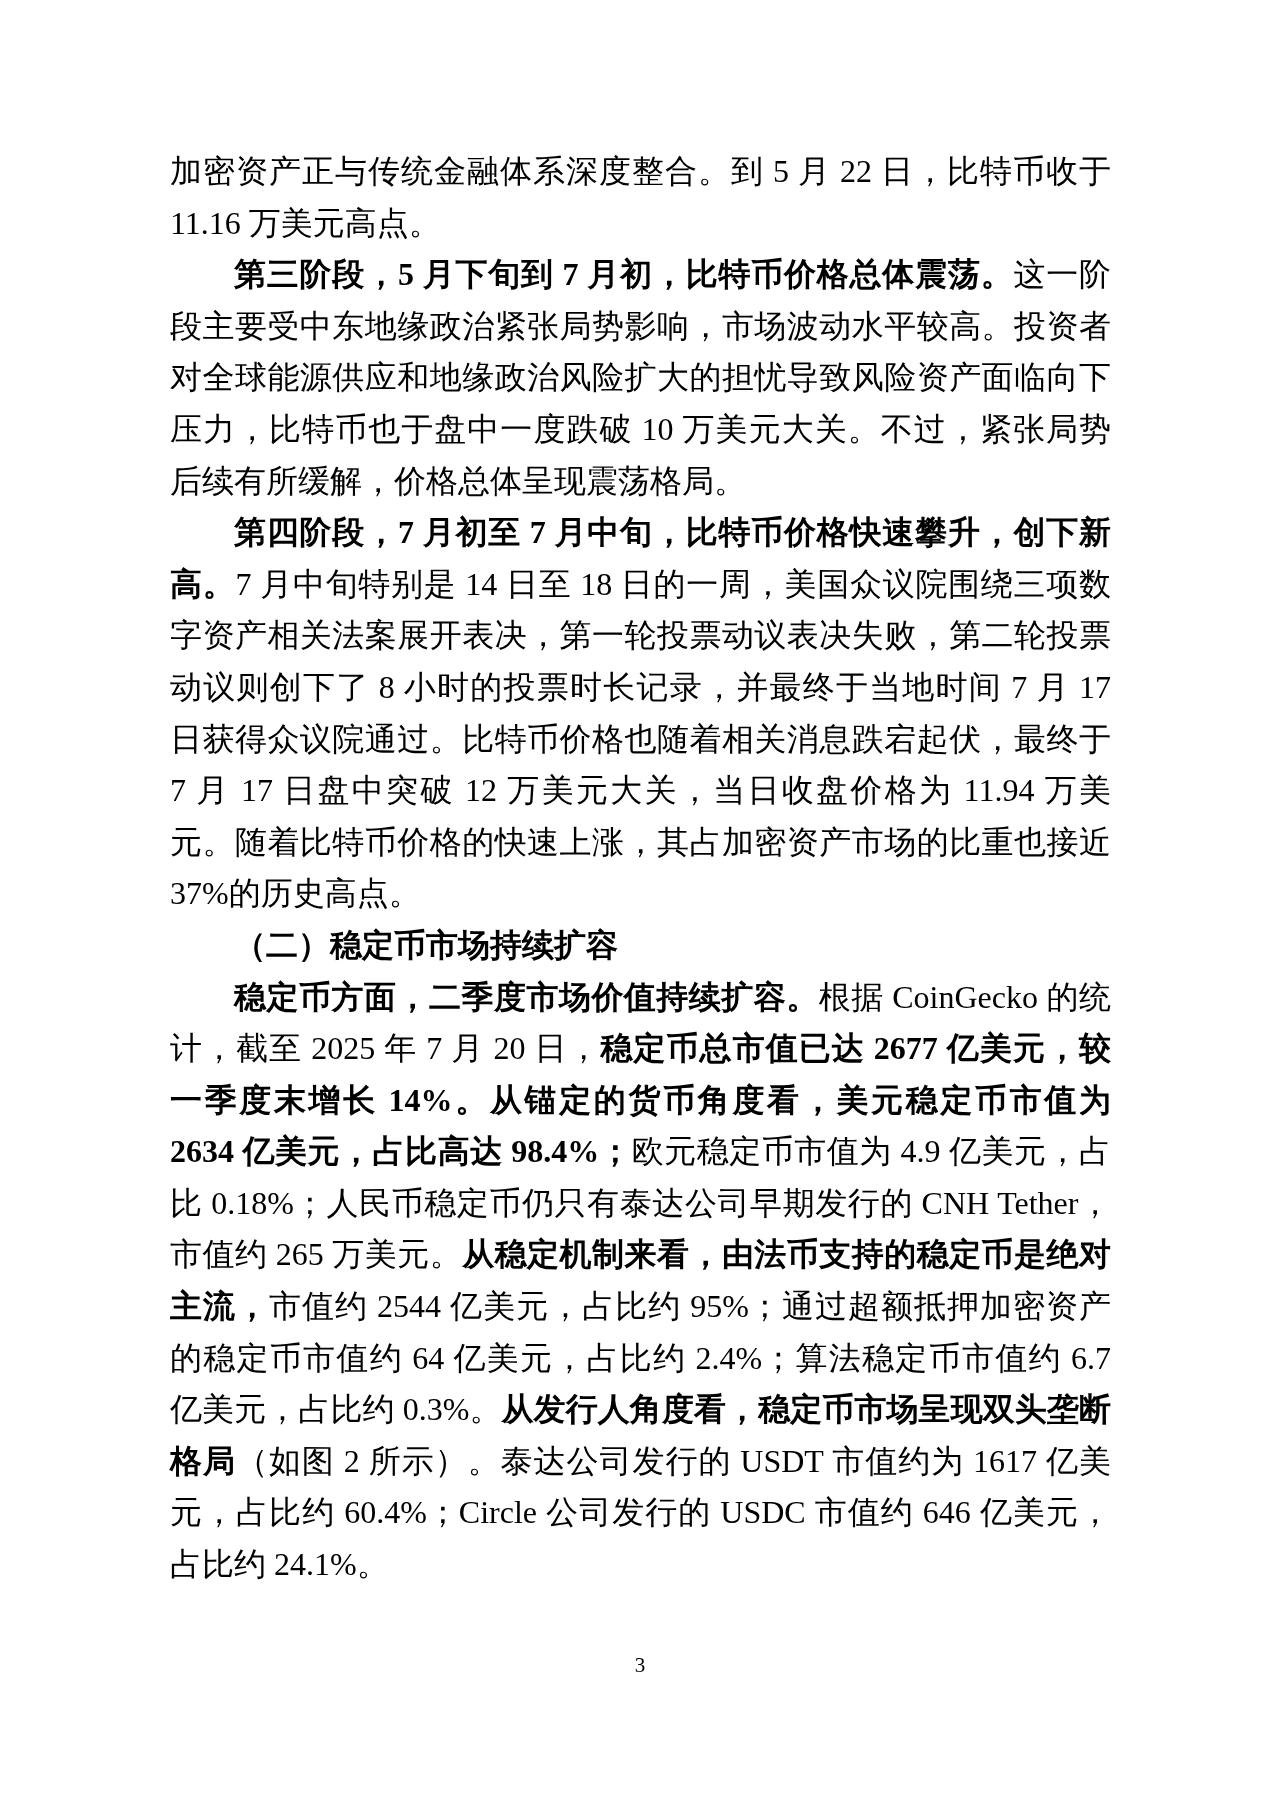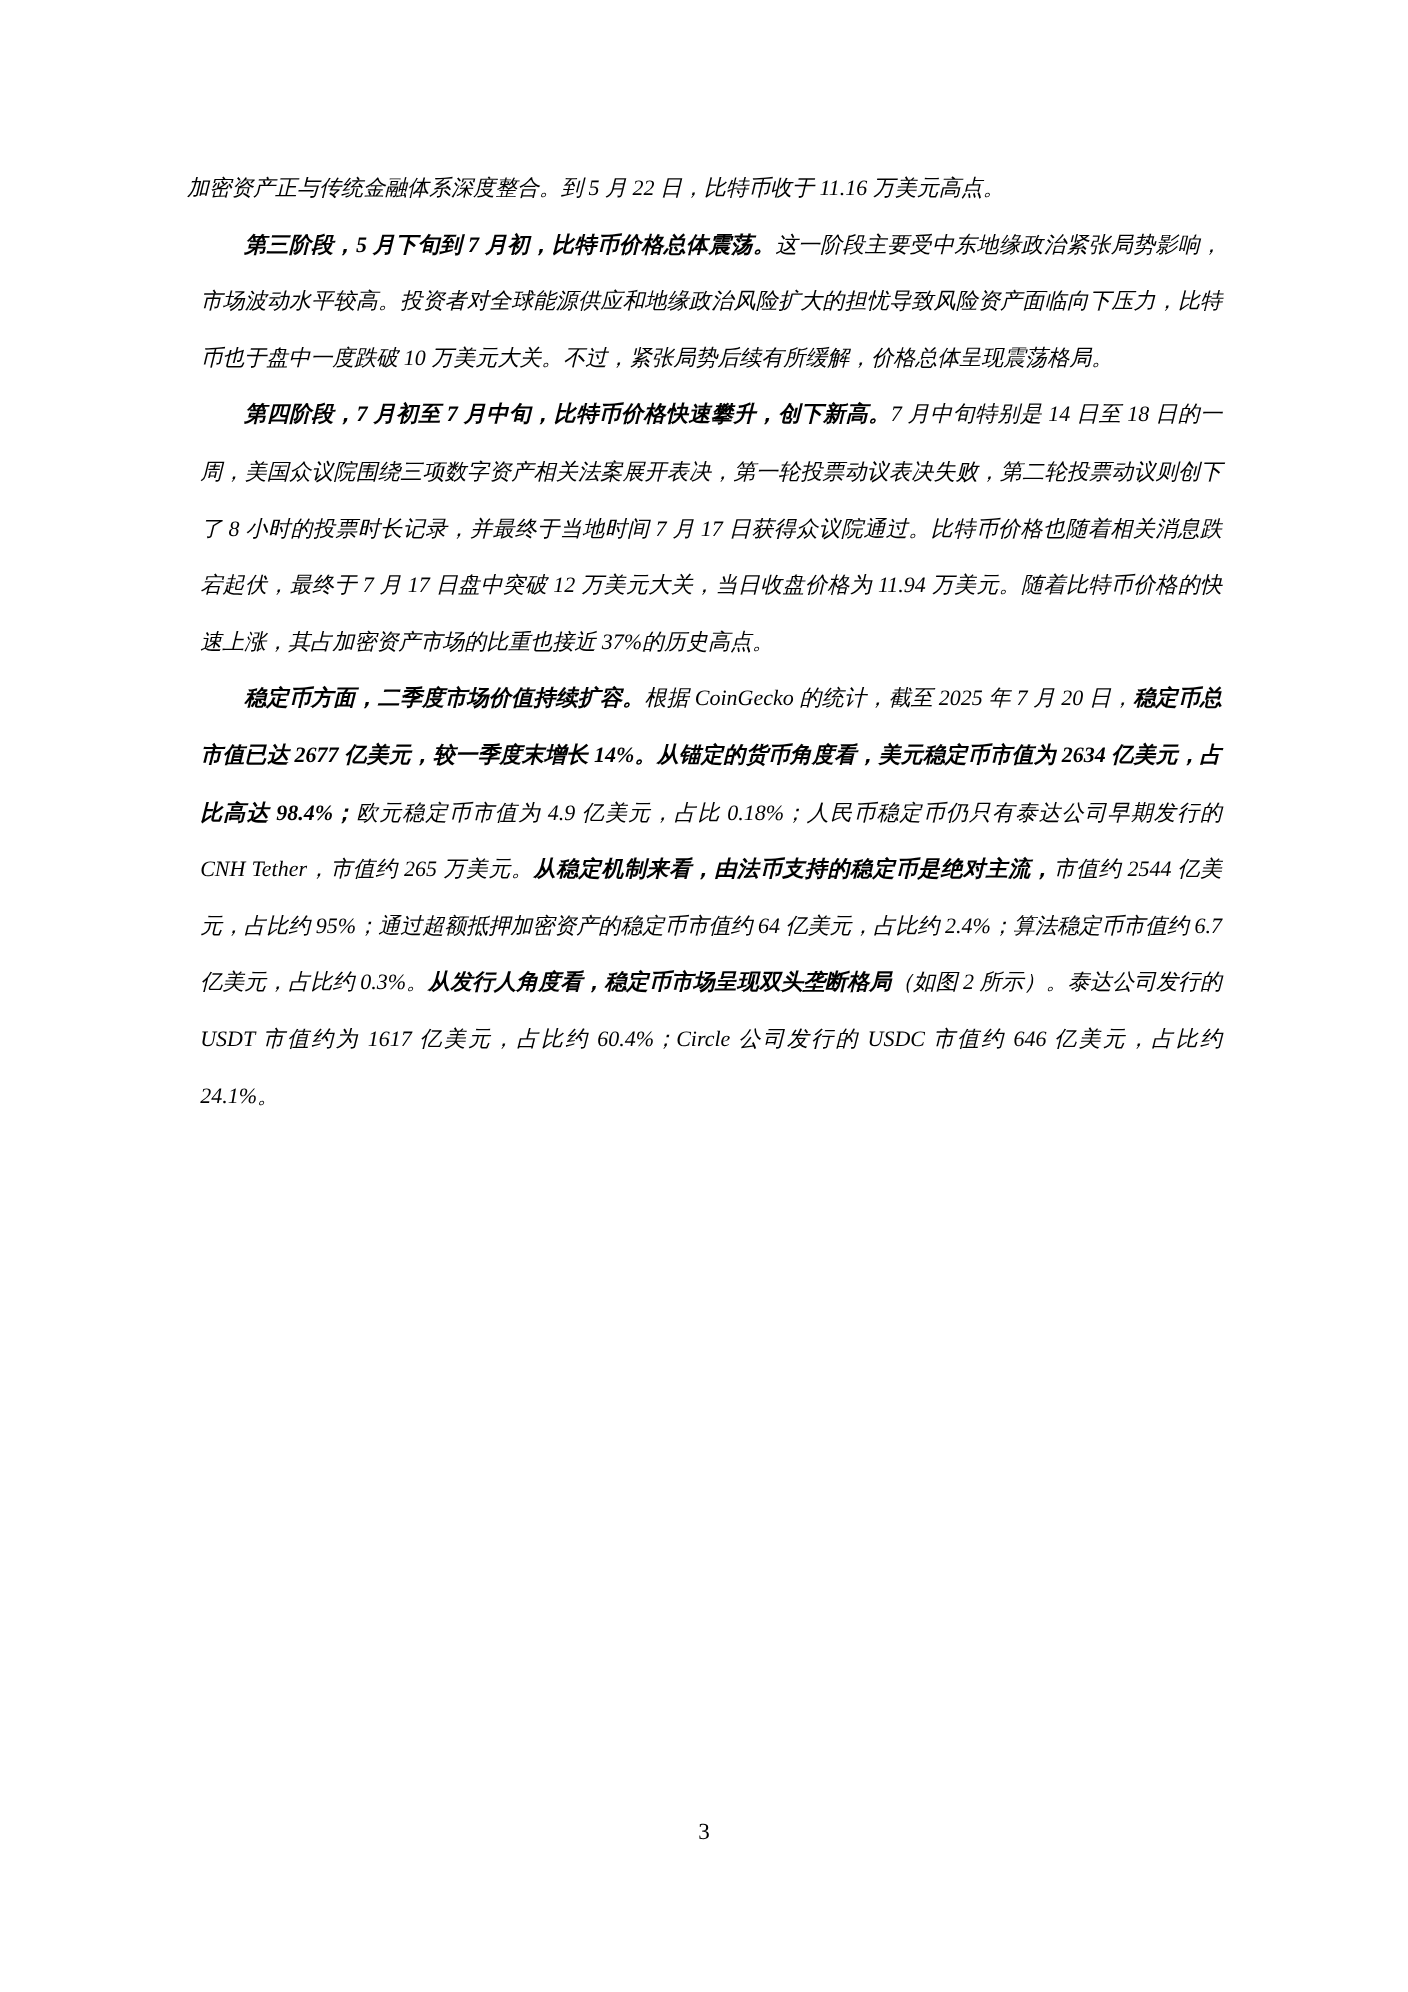--- a/index.html
+++ b/index.html
@@ -18,34 +18,32 @@
     position: absolute;
     inset: 0;
     background: #ffffff;
     overflow: hidden;
   }
   .doc-body {
     position: absolute;
     left: 170px;
     top: 146px;
     width: 941px;
-    font-size: 20px;
+    font-size: 32px;
     line-height: 51.6px;
     text-align: justify;
     text-justify: inter-ideograph;
     word-break: break-word;
-    font-style: italic;
   }
   .doc-body p.para {
     margin: 0;
     padding: 0;
   }
   .doc-body p.indent {
     text-indent: 2em;
-    margin-left: 12px;
   }
   .doc-body .bold {
     font-weight: 700;
   }
   .page-footer {
     position: absolute;
     left: 0;
     top: 1650px;
     width: 100%;
     text-align: center;
@@ -55,18 +53,19 @@
   }
 </style>
 </head>
 <body>
 
 <div class="page">
   <main class="doc-body">
       <p class="para"><span>加密资产正与传统金融体系深度整合。到 5 月 22 日，比特币收于 11.16 万美元高点。</span></p>
       <p class="para indent"><span class="bold">第三阶段，5 月下旬到 7 月初，比特币价格总体震荡。</span><span>这一阶段主要受中东地缘政治紧张局势影响，市场波动水平较高。投资者对全球能源供应和地缘政治风险扩大的担忧导致风险资产面临向下压力，比特币也于盘中一度跌破 10 万美元大关。不过，紧张局势后续有所缓解，价格总体呈现震荡格局。</span></p>
       <p class="para indent"><span class="bold">第四阶段，7 月初至 7 月中旬，比特币价格快速攀升，创下新高。</span><span>7 月中旬特别是 14 日至 18 日的一周，美国众议院围绕三项数字资产相关法案展开表决，第一轮投票动议表决失败，第二轮投票动议则创下了 8 小时的投票时长记录，并最终于当地时间 7 月 17 日获得众议院通过。比特币价格也随着相关消息跌宕起伏，最终于 7 月 17 日盘中突破 12 万美元大关，当日收盘价格为 11.94 万美元。随着比特币价格的快速上涨，其占加密资产市场的比重也接近 37%的历史高点。</span></p>
+      <p class="para indent"><span class="bold">（二）稳定币市场持续扩容</span></p>
       <p class="para indent"><span class="bold">稳定币方面，二季度市场价值持续扩容。</span><span>根据 CoinGecko 的统计，截至 2025 年 7 月 20 日，</span><span class="bold">稳定币总市值已达 2677 亿美元，较一季度末增长 14%。从锚定的货币角度看，美元稳定币市值为 2634 亿美元，占比高达 98.4%；</span><span>欧元稳定币市值为 4.9 亿美元，占比 0.18%；人民币稳定币仍只有泰达公司早期发行的 CNH Tether，市值约 265 万美元。</span><span class="bold">从稳定机制来看，由法币支持的稳定币是绝对主流，</span><span>市值约 2544 亿美元，占比约 95%；通过超额抵押加密资产的稳定币市值约 64 亿美元，占比约 2.4%；算法稳定币市值约 6.7 亿美元，占比约 0.3%。</span><span class="bold">从发行人角度看，稳定币市场呈现双头垄断格局</span><span>（如图 2 所示）。泰达公司发行的 USDT 市值约为 1617 亿美元，占比约 60.4%；Circle 公司发行的 USDC 市值约 646 亿美元，占比约 24.1%。</span></p>
     </main>
   <footer class="page-footer">
     <span>3</span>
   </footer>
 </div>
 
 </body></html>

